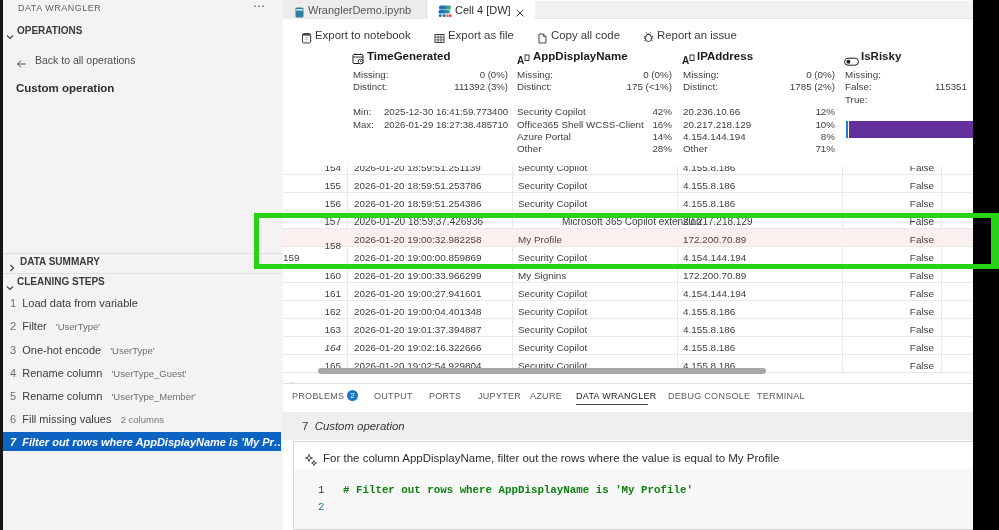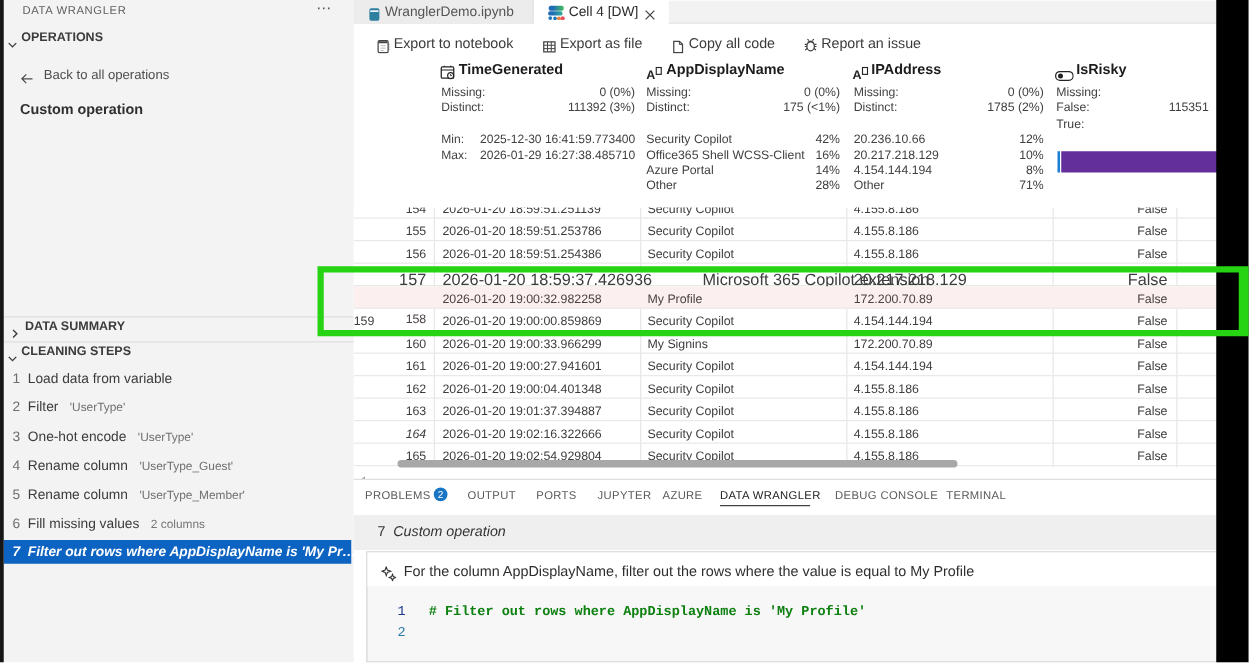--- a/index.html
+++ b/index.html
@@ -267,29 +267,29 @@
         <span class="abs lbl" style="left:400px;top:5.5px;">4.155.8.186</span>
         <span class="abs" style="left:560px;top:5.5px;width:91px;text-align:right;">False</span>
       </div>
       <div class="abs" style="left:0;top:26.5px;width:690px;height:18px;border-bottom:1px solid #e9e9e9;font-size:9.9px;color:#3d3d3d;">
         <span class="abs" style="left:0;top:5.5px;width:58px;text-align:right;">156</span>
         <span class="abs lbl" style="left:71px;top:5.5px;">2026-01-20 18:59:51.254386</span>
         <span class="abs lbl" style="left:235px;top:5.5px;">Security Copilot</span>
         <span class="abs lbl" style="left:400px;top:5.5px;">4.155.8.186</span>
         <span class="abs" style="left:560px;top:5.5px;width:91px;text-align:right;">False</span>
       </div>
-      <div class="abs" style="left:0;top:44.5px;width:690px;height:18px;border-bottom:1px solid #e9e9e9;font-size:13px;color:#3d3d3d;">
+      <div class="abs" style="left:0;top:44.5px;width:690px;height:18px;border-bottom:1px solid #e9e9e9;font-size:10px;color:#3d3d3d;">
         <span class="abs" style="left:0;top:5.5px;width:58px;text-align:right;">157</span>
         <span class="abs lbl" style="left:71px;top:5.5px;">2026-01-20 18:59:37.426936</span>
         <span class="abs lbl" style="left:235px;top:5.5px;padding-left:44px;">Microsoft 365 Copilot extension</span>
         <span class="abs lbl" style="left:400px;top:5.5px;">20.217.218.129</span>
         <span class="abs" style="left:560px;top:5.5px;width:91px;text-align:right;">False</span>
       </div>
       <div class="abs" style="left:0;top:62.5px;width:690px;height:18px;background:#fcefef;border-bottom:1px solid #e9e9e9;font-size:9.9px;color:#4a4242;">
-        <span class="abs" style="left:0;top:21px;width:58px;text-align:right;">158</span>
+        <span class="abs" style="left:0;top:11px;width:58px;text-align:right;">158</span>
         <span class="abs lbl" style="left:71px;top:5.5px;">2026-01-20 19:00:32.982258</span>
         <span class="abs lbl" style="left:235px;top:5.5px;">My Profile</span>
         <span class="abs lbl" style="left:400px;top:5.5px;">172.200.70.89</span>
         <span class="abs" style="left:560px;top:5.5px;width:91px;text-align:right;">False</span>
       </div>
       <div class="abs" style="left:0;top:80.5px;width:690px;height:18px;border-bottom:1px solid #e9e9e9;font-size:9.9px;color:#3d3d3d;">
         <span class="abs" style="left:0;top:5.5px;width:58px;text-align:left;">159</span>
         <span class="abs lbl" style="left:71px;top:5.5px;">2026-01-20 19:00:00.859869</span>
         <span class="abs lbl" style="left:235px;top:5.5px;">Security Copilot</span>
         <span class="abs lbl" style="left:400px;top:5.5px;">4.154.144.194</span>

